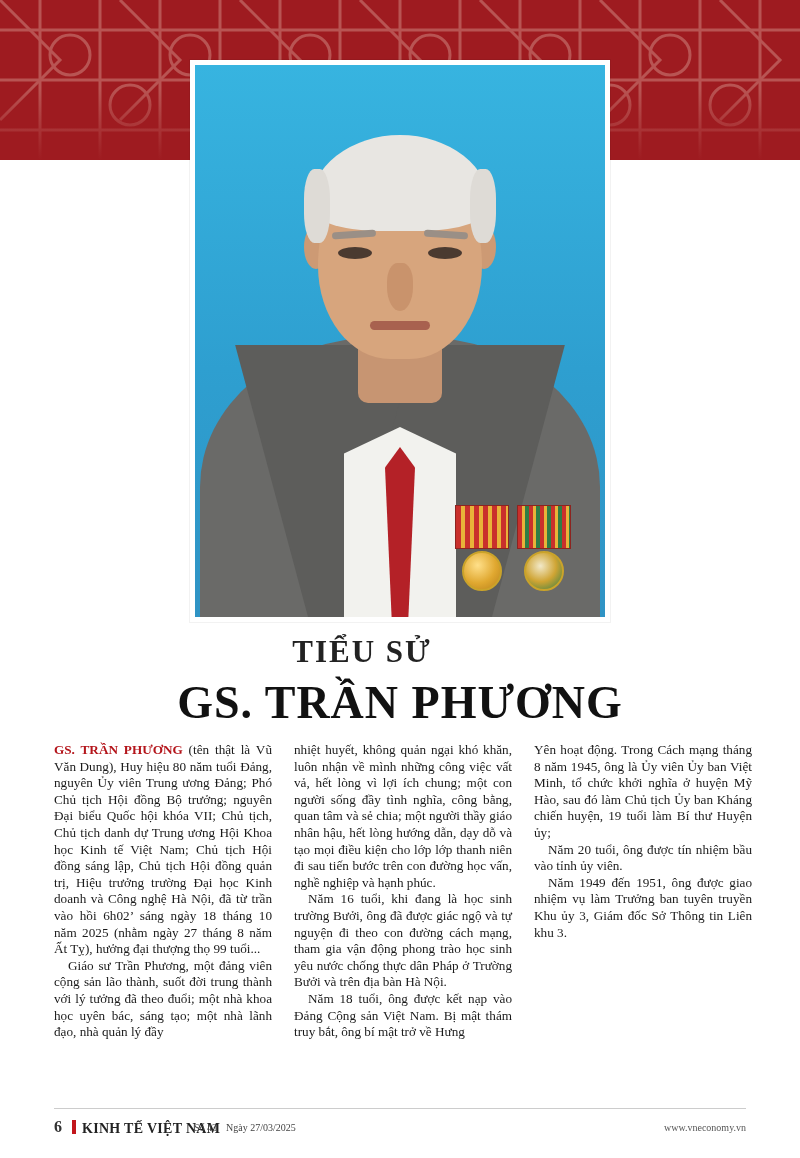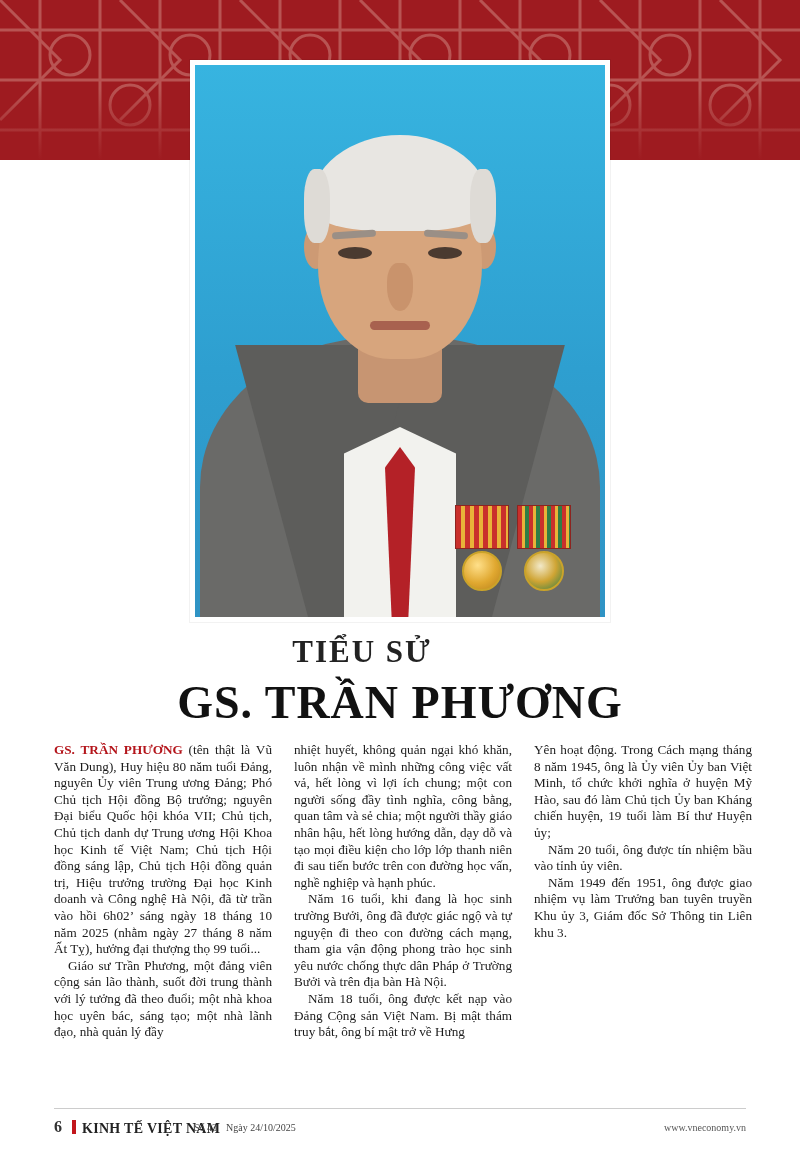--- a/index.html
+++ b/index.html
@@ -385,15 +385,15 @@
   </div>
 
 </div>
 
 <div class="footer">
   <div class="footer-rule"></div>
   <div class="pagenum">6</div>
   <div class="foot-tick"></div>
   <div class="brand">KINH TẾ VIỆT NAM</div>
   <div class="issue">Số 43</div>
-  <div class="fdate">Ngày 24/10/2025</div>
+  <div class="fdate">Ngày 27/03/2025</div>
   <div class="site">www.vneconomy.vn</div>
 </div>
 
 </body></html>

